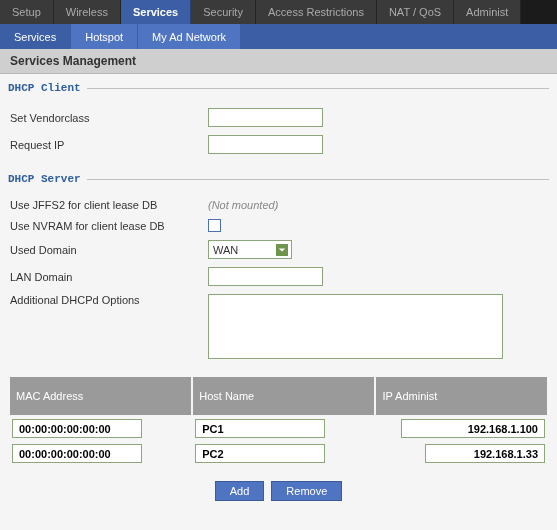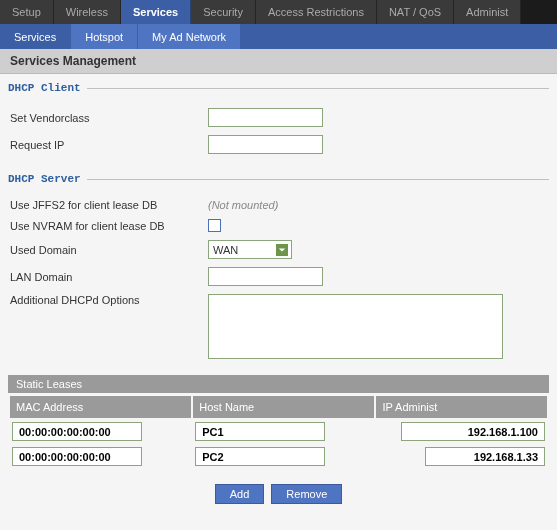--- a/index.html
+++ b/index.html
@@ -21,21 +21,21 @@
     .form-hint { color: #888; font-style: italic; }
     .text-input { width: 115px; height: 19px; border: 1px solid #8aa67a; background: #fff; padding: 1px 3px; font-size: 11px; }
     .select-custom { display: inline-flex; align-items: center; border: 1px solid #8aa67a; background: #fff; height: 19px; padding-left: 4px; width: 84px; position: relative; }
     .select-arrow { position: absolute; right: 3px; width: 12px; height: 12px; background: #6f944b; display: flex; align-items: center; justify-content: center; }
     .select-arrow svg { width: 8px; height: 8px; }
     .textarea { border: 1px solid #8aa67a; background: #fff; width: 295px; height: 65px; resize: none; font-size: 11px; padding: 2px; }
     .checkbox { width: 13px; height: 13px; border: 1px solid #4b71b4; background: #fff; }
     .leases-container { margin-top: 12px; }
     .leases-header { background: #9a9a9a; color: #fff; padding: 3px 8px; font-size: 11px; }
     .leases-table { width: 100%; border-collapse: separate; border-spacing: 2px; margin-top: 1px; }
-    .leases-th { background: #9a9a9a; color: #fff; text-align: left; padding: 5px 6px; font-weight: normal; font-size: 11px; }
+    .leases-th { background: #9a9a9a; color: #fff; text-align: left; padding: 13px 6px; font-weight: normal; font-size: 11px; }
     .leases-td { padding: 2px 2px; }
     .lease-input { width: 100%; height: 19px; border: 1px solid #8aa67a; background: #fff; padding: 1px 6px; font-size: 11px; font-weight: bold; }
     .lease-input.right { text-align: right; }
     .btn-row { text-align: center; margin-top: 14px; }
     .btn { background: #4f74c1; color: #fff; border: 1px solid #3b5b9e; padding: 3px 14px; font-size: 11px; margin: 0 2px; cursor: pointer; }
   </style>
 </head>
 <body>
 
 <div class="main-tabs">
@@ -100,21 +100,20 @@
     <div class="form-row">
       <div class="form-label">LAN Domain</div>
       <input class="text-input" type="text" value="" style="">
     </div>
     <div class="form-row" style="align-items:flex-start;">
       <div class="form-label">Additional DHCPd Options</div>
       <textarea class="textarea" style=""></textarea>
     </div>
 
     <div class="leases-container">
-      <div class="leases-header">Static Leases</div>
       <table class="leases-table">
         <tbody>
             <tr>
           <th class="leases-th" style="width:34%">MAC Address</th>
           <th class="leases-th" style="width:34%">Host Name</th>
           <th class="leases-th" style="width:32%">IP Administ</th>
         </tr>
         <tr>
           <td class="leases-td"><input class="lease-input" type="text" style="width: 130px;" value="00:00:00:00:00:00"></td>
           <td class="leases-td"><input class="lease-input" type="text" style="width: 130px;" value="PC1"></td>

